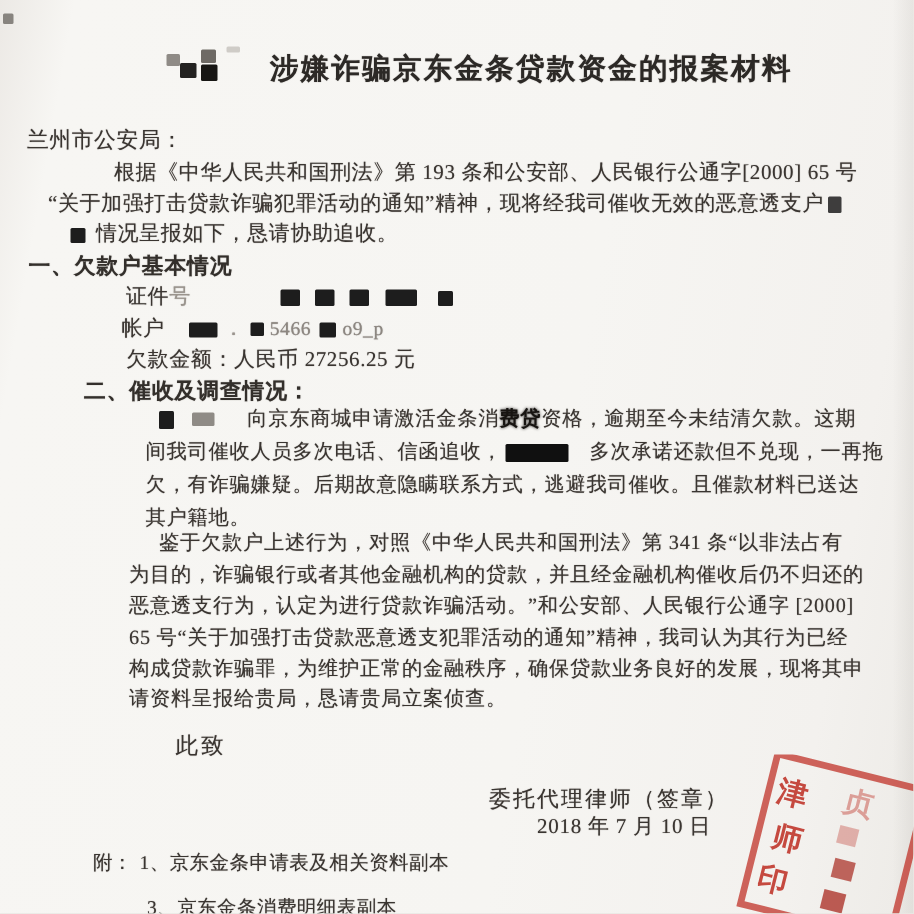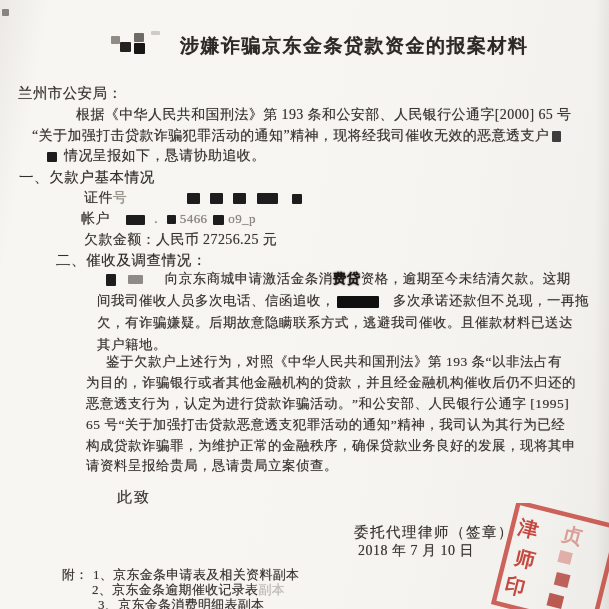--- a/index.html
+++ b/index.html
@@ -7,21 +7,21 @@
     position:relative;width:609px;height:609px;overflow:hidden;
     background:
       linear-gradient(100deg, #ece9e5 0%, #f7f6f3 7%, #f6f5f2 60%, #f3f1ee 88%, #edebe7 100%);
     font-family:"Liberation Serif","DejaVu Serif",serif;
     color:#3a3531;
   }
   .line{position:absolute;white-space:nowrap;text-shadow:0 0 0.7px rgba(58,52,48,0.55);}
   .t-title{font-size:19px;font-weight:700;letter-spacing:1.5px;color:#2c2926;}
   .t-b14{font-size:14px;letter-spacing:0.4px;}
   .t-b135{font-size:13.5px;letter-spacing:0.5px;}
-  .t-head{font-size:14px;font-weight:400;letter-spacing:0.6px;color:#332f2b;}
+  .t-head{font-size:14px;font-weight:700;letter-spacing:0.6px;color:#332f2b;}
   .rb{display:inline-block;background:#1d1d1d;vertical-align:middle;border-radius:1px;}
   .rb-gray{background:#8f8b86;}
   .blk{position:absolute;border-radius:1px;}
   .faint{color:#9a948d;}
   .faint-sub{color:#8d8781;font-size:13px;}
   .smudged{font-weight:700;color:#171411;text-shadow:0 0 2px rgba(10,8,6,0.85);}
   .edge-shade{position:absolute;top:0;right:0;width:14px;height:609px;
     background:linear-gradient(to left, rgba(120,115,108,0.10), rgba(0,0,0,0));}
   .sealchar{font-size:20px;font-weight:700;font-family:"Liberation Serif","DejaVu Serif",serif;}
 </style>
@@ -84,37 +84,34 @@
     <span style="margin-left:18px;">向京东商城申请激活金条消</span><span class="smudged">费贷</span><span>资格，逾期至今未结清欠款。这期</span>
   </div>
 
   <div class="line t-b135" style="left:97px;top:292px;">
     <span>间我司催收人员多次电话、信函追收，</span><span class="rb" style="width:42px;height:12px;margin:0 14px 0 2px;background:#101010;"></span><span>多次承诺还款但不兑现，一再拖</span>
   </div>
 
   <div class="line t-b135" style="left:97px;top:314px;">欠，有诈骗嫌疑。后期故意隐瞒联系方式，逃避我司催收。且催款材料已送达</div>
   <div class="line t-b135" style="left:97px;top:336px;">其户籍地。</div>
 
-  <div class="line t-b135" style="left:106px;top:353px;">鉴于欠款户上述行为，对照《中华人民共和国刑法》第 193 条“以非法占有</div>
+  <div class="line t-b135" style="left:106px;top:353px;">鉴于欠款户上述行为，对照《中华人民共和国刑法》第 341 条“以非法占有</div>
   <div class="line t-b135" style="left:86px;top:374px;">为目的，诈骗银行或者其他金融机构的贷款，并且经金融机构催收后仍不归还的</div>
-  <div class="line t-b135" style="left:86px;top:395px;">恶意透支行为，认定为进行贷款诈骗活动。”和公安部、人民银行公通字 [1995]</div>
+  <div class="line t-b135" style="left:86px;top:395px;">恶意透支行为，认定为进行贷款诈骗活动。”和公安部、人民银行公通字 [2000]</div>
   <div class="line t-b135" style="left:86px;top:416px;font-family:Liberation Serif, serif;">65 号“关于加强打击贷款恶意透支犯罪活动的通知”精神，我司认为其行为已经</div>
   <div class="line t-b135" style="left:86px;top:457px;">请资料呈报给贵局，恳请贵局立案侦查。</div>
   <div class="line t-b135" style="left:86px;top:437px;">构成贷款诈骗罪，为维护正常的金融秩序，确保贷款业务良好的发展，现将其申</div>
 
   <div class="line" style="left:117px;top:488px;font-size:15px;letter-spacing:2px;">此致</div>
 
-  <div class="line" style="left:354px;top:523px;font-size:14.5px;letter-spacing:1.5px;text-align:center;">委托代理律师（签章）</div>
+  <div class="line" style="left:326px;top:523px;font-size:14.5px;letter-spacing:1.5px;text-align:center;">委托代理律师（签章）</div>
   <div class="line" style="left:358px;top:542px;font-size:14px;letter-spacing:0.5px;">2018 年 7 月 10 日</div>
 
   <div class="line" style="left:62px;top:566px;font-size:13px;">附：</div>
   <div class="line" style="left:93px;top:566px;font-size:13px;letter-spacing:0.3px;">1、京东金条申请表及相关资料副本</div>
-  <div class="line" style="left:92px;top:581px;font-size:13px;letter-spacing:0.3px;">
-    <span>2、京东金条逾期催收记录表</span><span class="faint" style="opacity:.55;">副本</span>
-  </div>
   <div class="line" style="left:98px;top:596px;font-size:13px;letter-spacing:0.3px;">3、京东金条消费明细表副本</div>
 
   <svg width="160" height="140" viewBox="0 0 160 140" style="position:absolute;left:482px;top:503px;">
     <g transform="rotate(14 80 65)" opacity="0.88">
       <rect x="22" y="12" width="102" height="103" fill="none" stroke="#bf3127" stroke-width="4.5" opacity="0.85"></rect>
       <text x="28" y="42" class="sealchar" fill="#bf3127">津</text>
       <text x="32" y="72" class="sealchar" fill="#bf3127">师</text>
       <text x="29" y="101" class="sealchar" fill="#bf3127">印</text>
       <text x="72" y="38" class="sealchar" fill="#c9574e" opacity="0.6">贞</text>
       <rect x="74" y="48" width="13" height="12" fill="#cc6a60" opacity="0.55"></rect>

